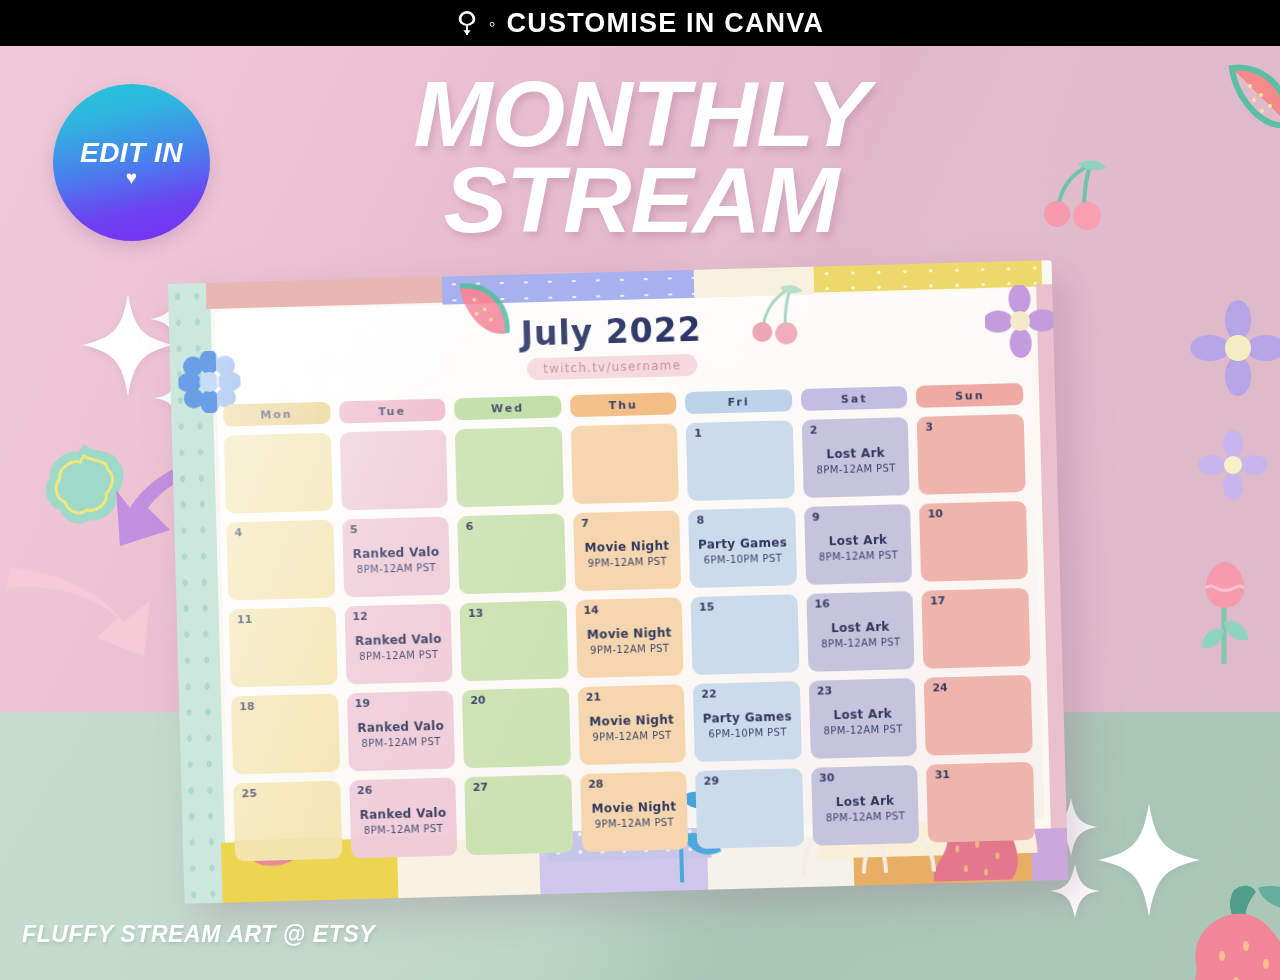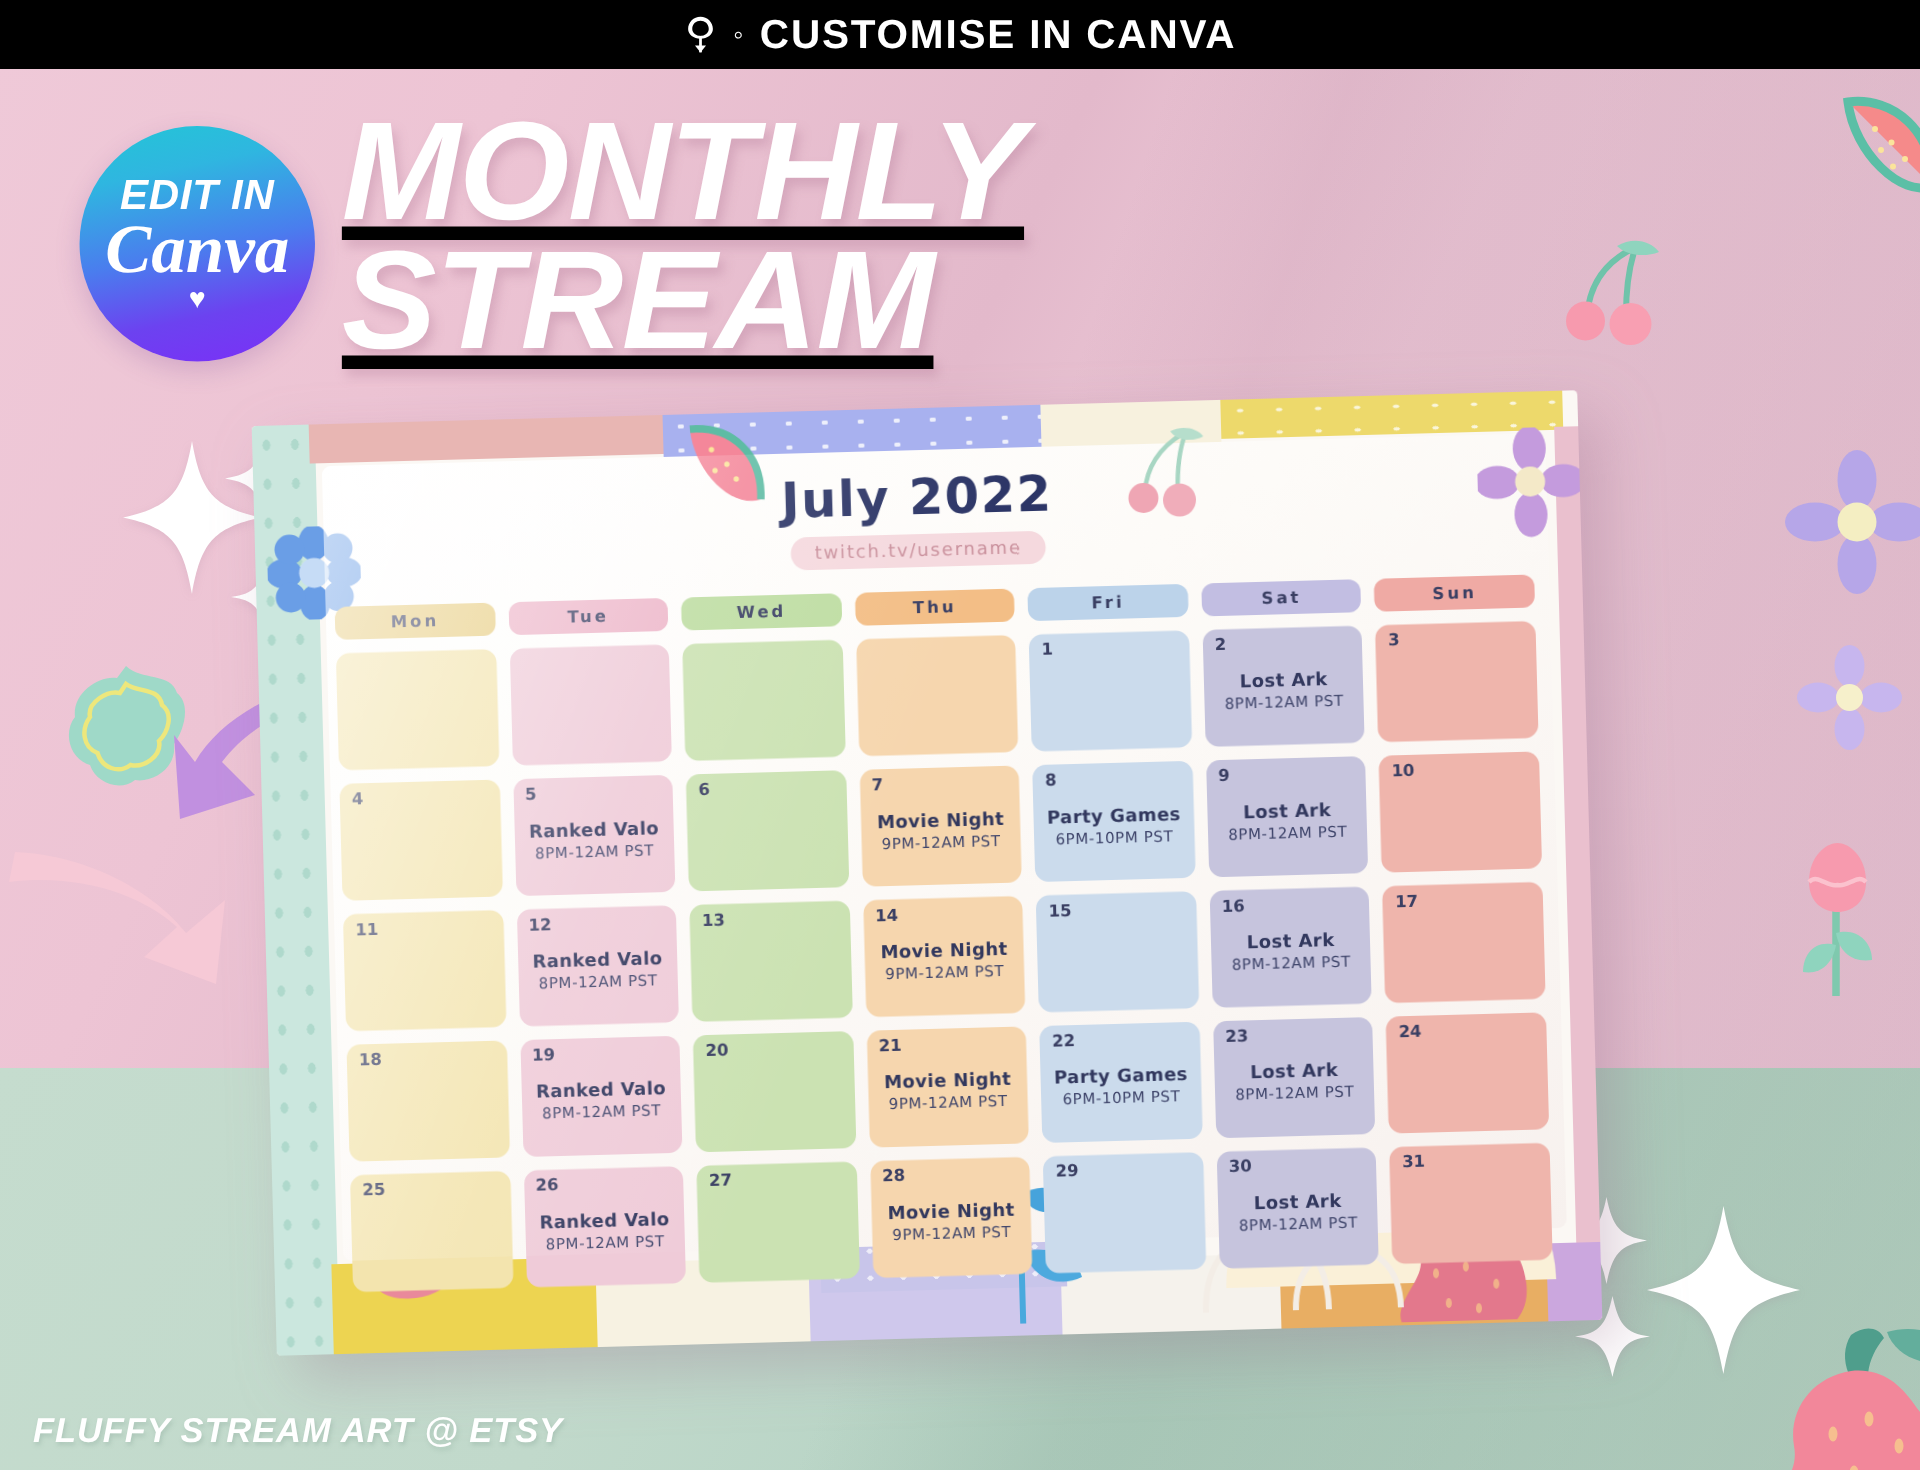--- a/index.html
+++ b/index.html
@@ -51,36 +51,36 @@
     z-index:30;
   }
   .canva-edit { color:#fff; font-size:28px; font-weight:700; font-style:italic; letter-spacing:.5px; line-height:1; }
   .canva-word {
     color:#fff; font-size:46px; font-weight:700; font-style:italic; line-height:1.02;
     font-family:"Liberation Serif", serif; margin-top:-1px;
   }
   .canva-heart { color:#fff; font-size:19px; line-height:1; margin-top:1px; }
 
   
-  .headline { position:absolute; left:236px; top:72px; width:810px; z-index:30; text-align:left;text-decoration:underline; }
+  .headline { position:absolute; left:236px; top:72px; width:810px; z-index:30; text-align:center; }
   .h-main {
     font-size:93px; line-height:.92; font-weight:700; font-style:italic; color:#fff;
     letter-spacing:-1px; transform:scaleX(1.02);
     text-shadow:3px 5px 7px rgba(175,120,150,.34);
     font-family:"Liberation Sans", sans-serif;
   }
   .h-sub {
     margin-top:9px; font-size:46px; line-height:1; font-weight:700; font-style:italic; color:#fff;
     letter-spacing:.5px; text-shadow:2px 4px 6px rgba(175,120,150,.32);
     font-family:"Liberation Sans", sans-serif;
   }
 
   
   .watermark {
-    position:absolute; left:22px; bottom:13px; z-index:35;
+    position:absolute; left:22px; bottom:32px; z-index:35;
     color:#fff; font-size:23px; font-weight:700; font-style:italic; letter-spacing:.6px;
     text-shadow:1px 2px 3px rgba(130,160,145,.35);
   }
 
   
   .card-wrap {
     position:absolute; left:176px; top:272px; width:884px; height:620px; z-index:20;
     transform:rotate(-1.55deg);
     filter:drop-shadow(14px 16px 20px rgba(150,105,135,.30));
   }
@@ -309,21 +309,20 @@
     <path d="M12 1 C7 1 3 5 3 10 C3 14 7 17 12 17 C17 17 21 14 21 10 C21 5 17 1 12 1Z M12 4 C15 4 18 6 18 10 C18 13 15 15 12 15 C9 15 6 13 6 10 C6 6 9 4 12 4Z" fill="#fff"></path>
     <path d="M11 15 h2 v12 h-2z" fill="#fff"></path>
     <path d="M8 22 l4 5 l4 -5z" fill="#fff"></path>
   </svg>
   <span class="banner-dot">◦</span>
   <span class="banner-text">CUSTOMISE IN CANVA</span>
 </div>
 
 <div class="canva-badge">
   <div class="canva-edit">EDIT IN</div>
-  <div class="canva-word">Canva</div>
   <div class="canva-heart">♥</div>
 </div>
 
 <div class="headline">
   <div class="h-main">MONTHLY STREAM</div>
 </div>
 
 <div class="card-wrap">
   <div class="card">
 

